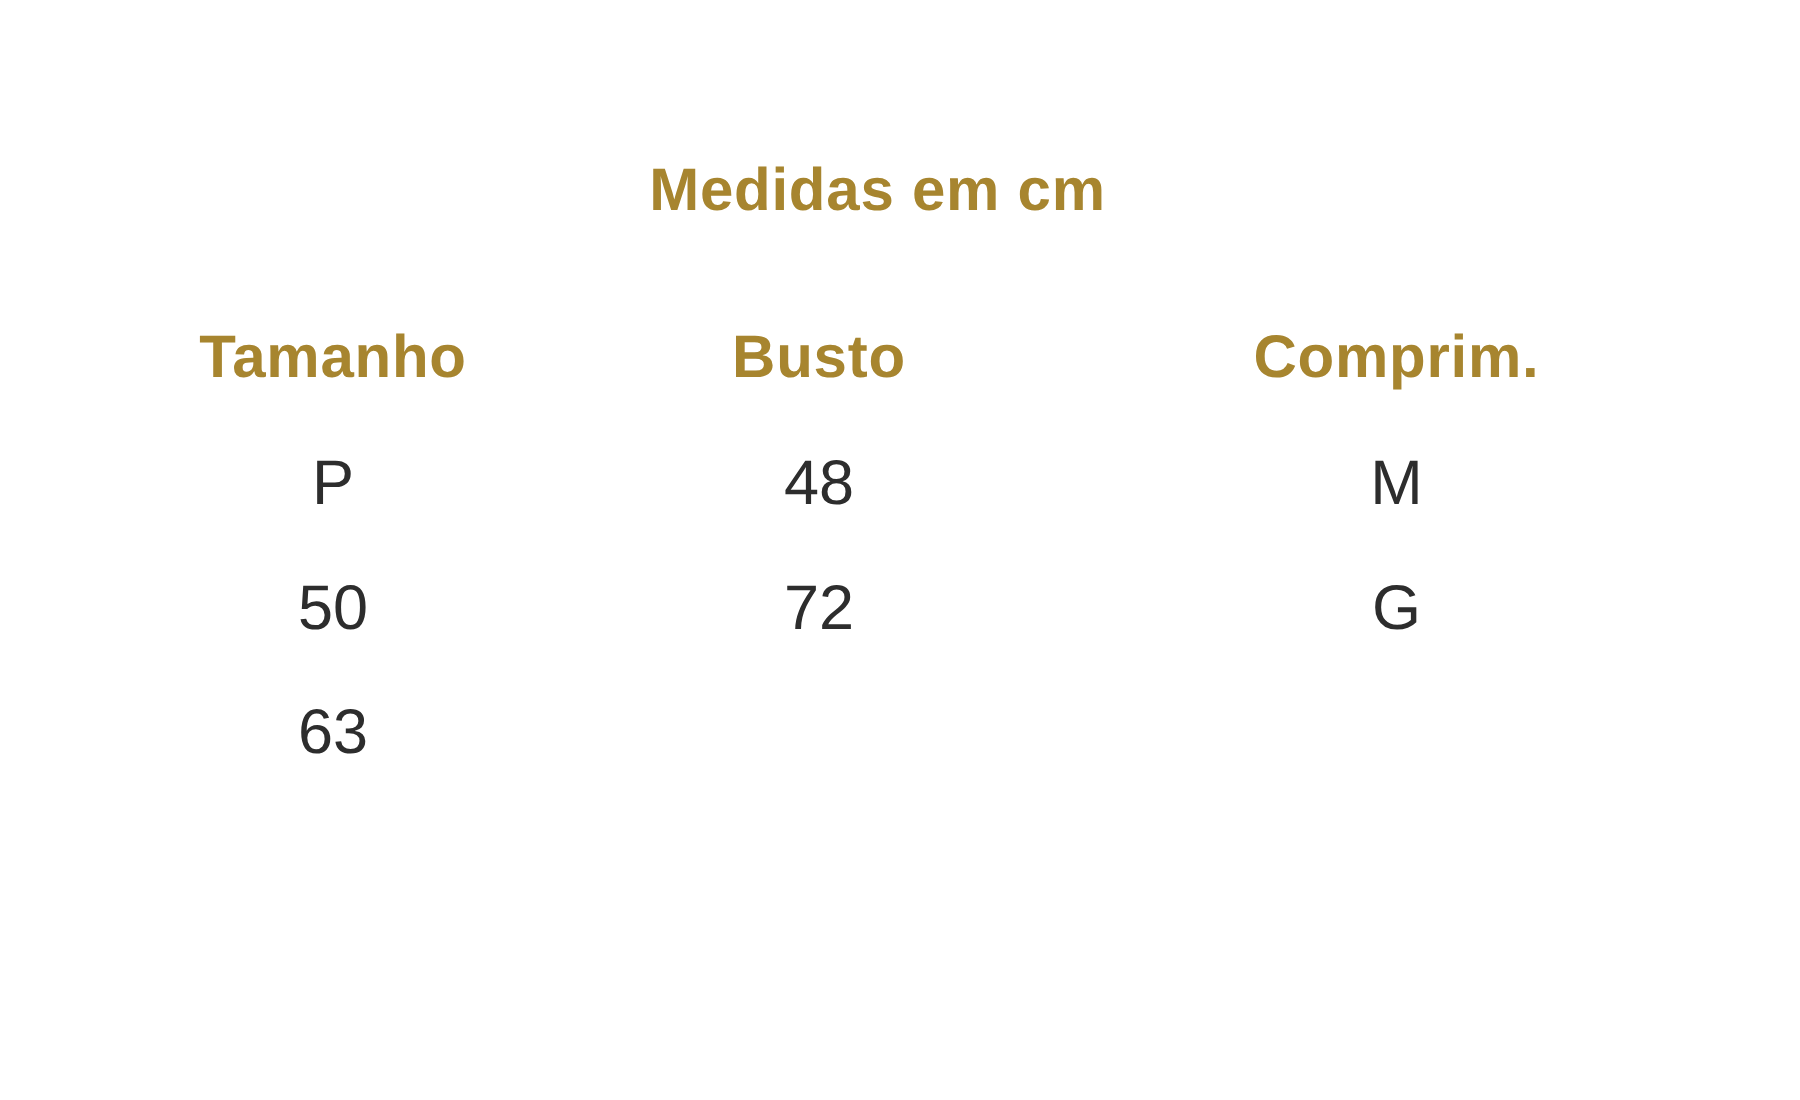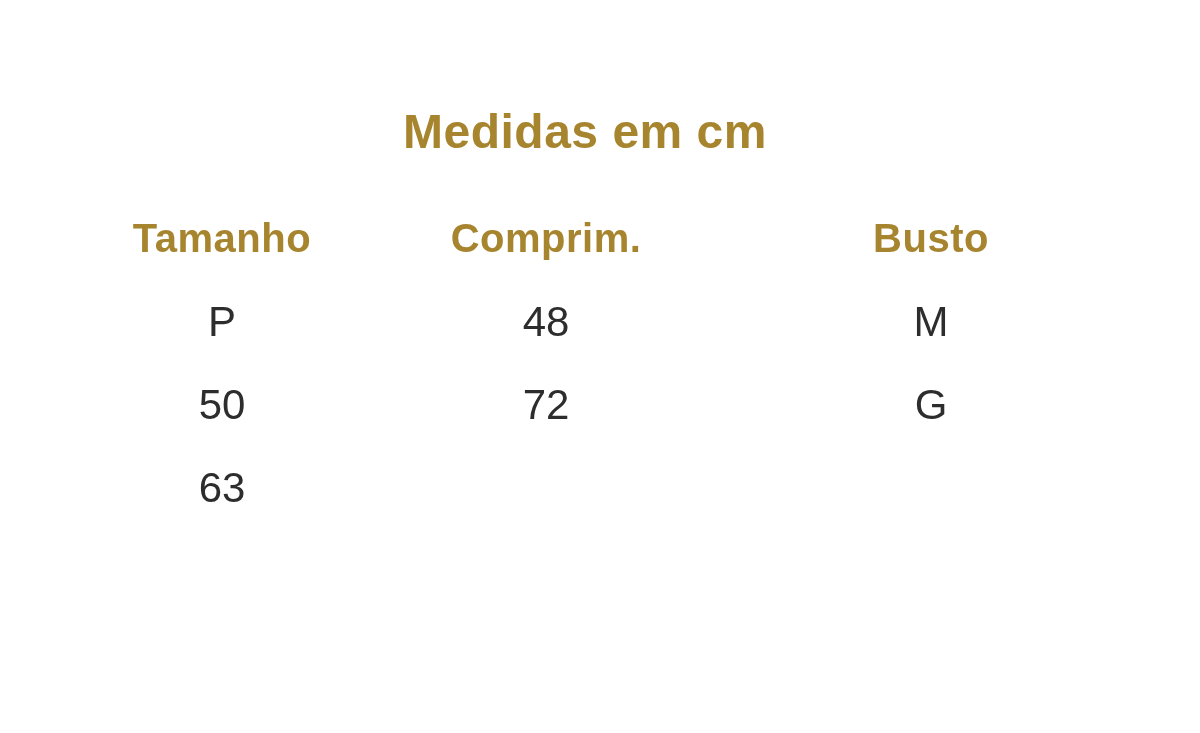--- a/index.html
+++ b/index.html
@@ -13,21 +13,21 @@
     position: relative;
     overflow: hidden;
     font-family: "Liberation Sans", sans-serif;
   }
   .page-title {
     position: absolute;
     top: 74px;
     left: 0;
     width: 1170px;
     text-align: center;
-    font-size: 48px;
+    font-size: 40px;
     line-height: 52px;
     font-weight: bold;
     letter-spacing: 0.5px;
     color: #A7852F;
   }
   .size-table {
     position: absolute;
     top: 197px;
     left: 60px;
     display: grid;
@@ -52,22 +52,22 @@
   }
 </style>
 </head>
 <body>
 
 <h1 class="page-title">Medidas em cm</h1>
 
 <div class="size-table">
 
   <div class="cell header-cell">Tamanho</div>
+  <div class="cell header-cell">Busto</div>
   <div class="cell header-cell">Comprim.</div>
-  <div class="cell header-cell">Busto</div>
 
   <div class="cell data-cell">P</div>
   <div class="cell data-cell">48</div>
 
   <div class="cell data-cell">M</div>
   <div class="cell data-cell">50</div>
   <div class="cell data-cell">72</div>
 
   <div class="cell data-cell">G</div>
   <div class="cell data-cell">63</div>

